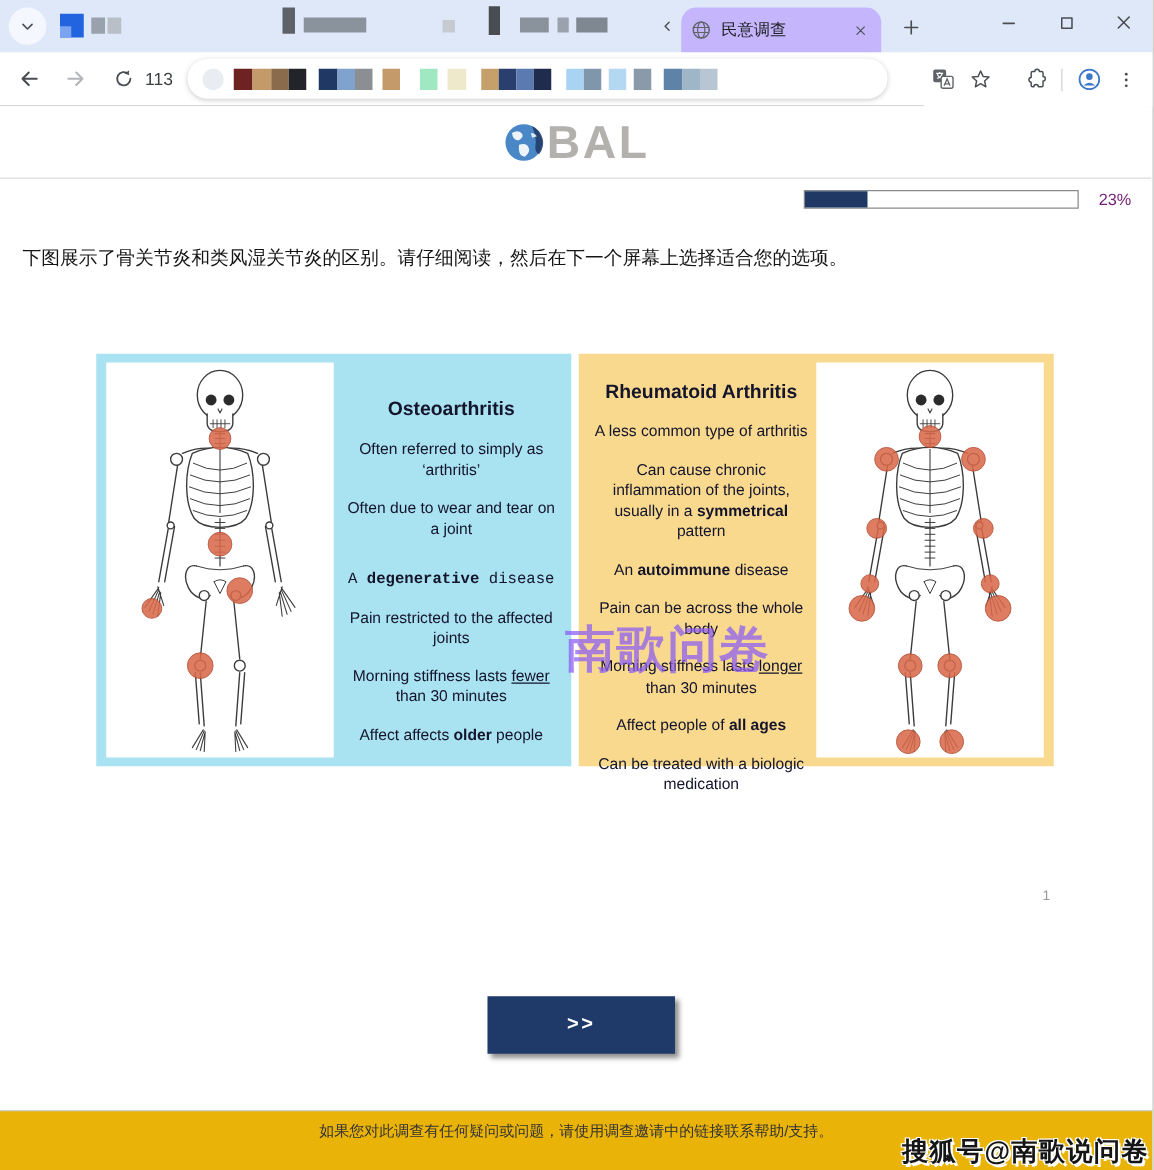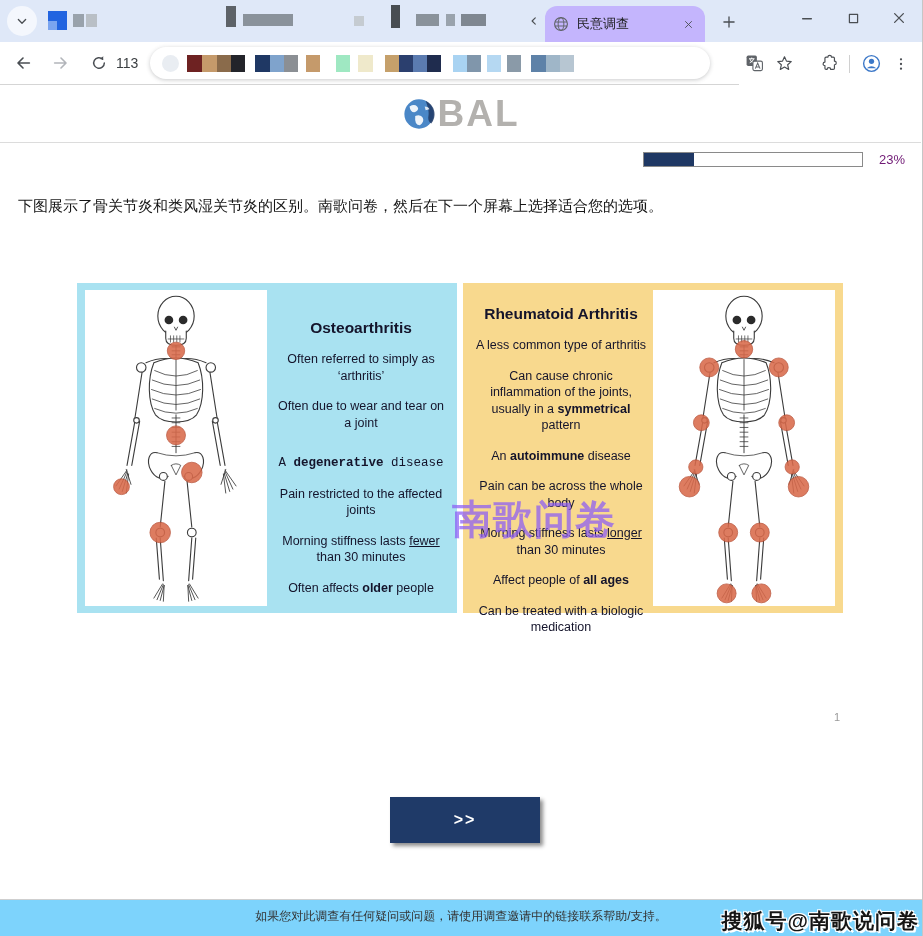--- a/index.html
+++ b/index.html
@@ -78,21 +78,21 @@
   .watermark-red { position:absolute; top:492px; left:452px; font-size:40px; font-weight:700;
     color:#8b5cf6; opacity:.72; letter-spacing:1px; z-index:5; white-space:nowrap; }
 
   .page-number { position:absolute; top:711px; left:834px; font-size:11px; color:#9a9a9a; }
 
   .next-button { position:absolute; top:797px; left:390px; width:150px; height:46px; background:#1f3a68;
     color:#fff; font-size:16px; font-weight:700; letter-spacing:2px; display:flex; align-items:center;
     justify-content:center; box-shadow:3px 3px 4px rgba(0,0,0,.45); cursor:pointer; }
 
   
-  .page-footer { position:absolute; left:0; right:0; bottom:0; height:37px; background:#7dd3fc;
+  .page-footer { position:absolute; left:0; right:0; bottom:0; height:48px; background:#eab308;
     border-top:1px solid #cfcfcf; }
   .footer-text { text-align:center; font-size:12px; color:#333; line-height:33px; }
   .sohu-watermark { position:absolute; right:3px; bottom:1px; font-size:21px; font-weight:800; color:#151515;
     letter-spacing:1px; white-space:nowrap;
     text-shadow:-1px -1px 0 #fff, 1px -1px 0 #fff, -1px 1px 0 #fff, 1px 1px 0 #fff, 2px 2px 0 #fff; }
 
   .ico { stroke:#4a4e53; stroke-width:1.8; fill:none; stroke-linecap:round; stroke-linejoin:round; }
   .ico-gray { stroke:#b2b5ba; }
 </style>
 </head>
@@ -302,21 +302,21 @@
   </div>
 </div>
 
 <div class="progress-row">
   <div class="progress-track">
     <div class="progress-fill" id="progress-fill" style="width: 23%;"></div>
   </div>
   <span class="progress-label">23%</span>
 </div>
 
-<div class="instruction">下图展示了骨关节炎和类风湿关节炎的区别。南歌问卷，然后在下一个屏幕上选择适合您的选项。</div>
+<div class="instruction">下图展示了骨关节炎和类风湿关节炎的区别。请仔细阅读，然后在下一个屏幕上选择适合您的选项。</div>
 
 <div class="infographic">
   <div class="panel panel-left">
     <div class="skel-box">
       <svg class="skel-svg" viewBox="0 0 180 400" preserveAspectRatio="xMidYMid meet">
         <use href="#skel"></use>
         <g>
           <circle class="joint" cx="90" cy="77" r="11"></circle>
           <circle class="joint" cx="90" cy="184" r="12"></circle>
           <circle class="joint" cx="110" cy="231" r="13"></circle>
@@ -326,21 +326,21 @@
       </svg>
     </div>
     <div class="facts-col">
       <div class="facts-title">Osteoarthritis</div>
       <div id="left-facts">
           <div class="fact"><span>Often referred to simply as ‘arthritis’</span></div>
           <div class="fact"><span>Often due to wear and tear on a joint</span></div>
           <div class="fact gap-before"><span>A </span><span class="bold">degenerative</span><span> disease</span></div>
           <div class="fact"><span>Pain restricted to the affected joints</span></div>
           <div class="fact"><span>Morning stiffness lasts </span><span class="underline">fewer</span><span> than 30 minutes</span></div>
-          <div class="fact"><span>Often affects </span><span class="bold">older</span><span> people</span></div>
+          <div class="fact"><span>Affect affects </span><span class="bold">older</span><span> people</span></div>
         </div>
     </div>
   </div>
   <div class="panel-gap"></div>
   <div class="panel panel-right">
     <div class="facts-col">
       <div class="facts-title">Rheumatoid Arthritis</div>
       <div id="right-facts">
           <div class="fact"><span>A less common type of arthritis</span></div>
           <div class="fact"><span>Can cause chronic inflammation of the joints, usually in a </span><span class="bold">symmetrical</span><span> pattern</span></div>

